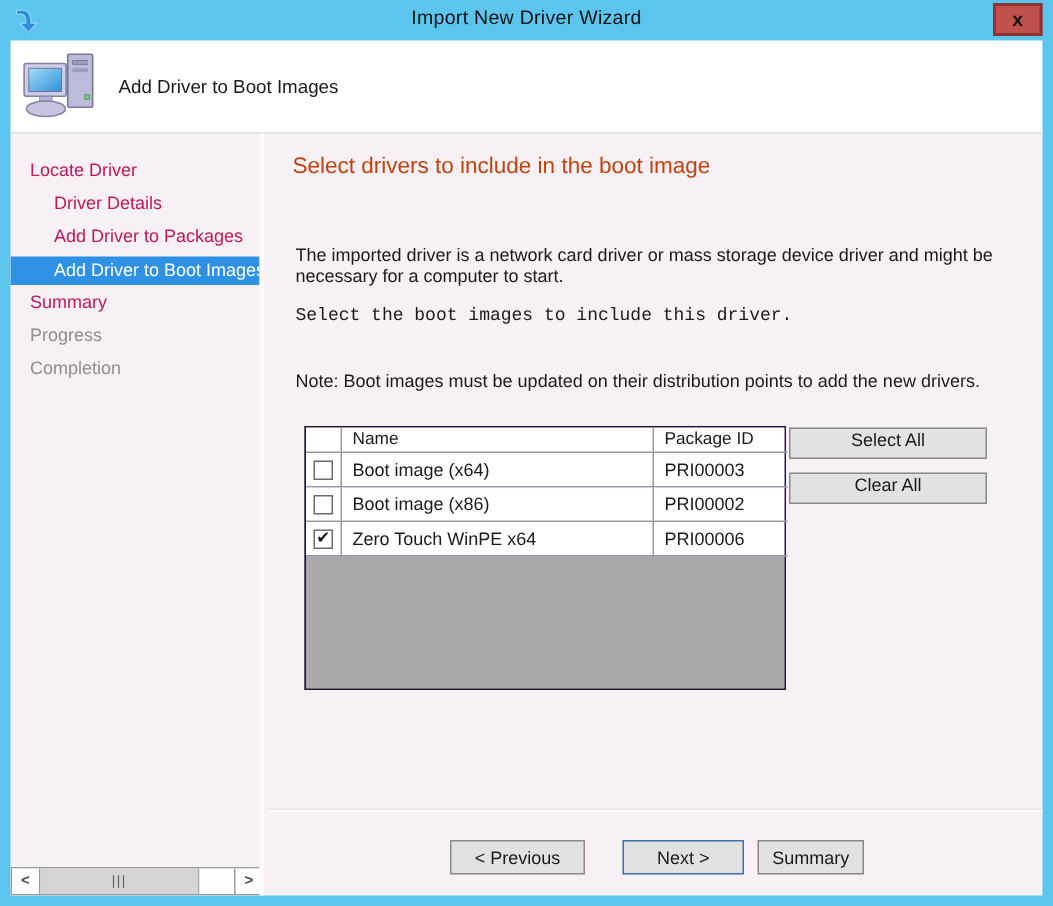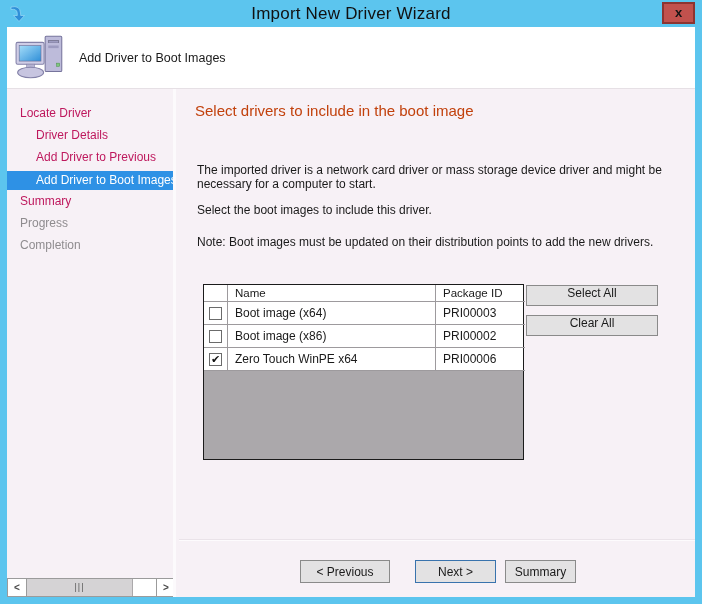--- a/index.html
+++ b/index.html
@@ -5,21 +5,21 @@
   * { margin:0; padding:0; box-sizing:border-box; }
   html,body { width:702px; height:604px; font-family:"Liberation Sans", sans-serif; }
   #window {
     position:relative; width:702px; height:604px;
     background:#5CC5EE; overflow:hidden;
   }
   
   #titlebar { position:absolute; left:0; top:0; width:702px; height:27px; background:#5CC5EE; }
   #wizard-arrow { position:absolute; left:8px; top:3px; width:20px; height:20px; }
   #title { position:absolute; left:0; top:4px; width:100%; text-align:center;
-           font-size:17px; font-weight:500; color:#111; letter-spacing:0.2px; }
+           font-size:13px; font-weight:500; color:#111; letter-spacing:0.2px; }
   #close-btn { position:absolute; right:7px; top:2px; width:33px; height:22px;
            background:#C1514D; border:2px solid #8C3431; color:#141414;
            font-size:13px; font-weight:bold; text-align:center; line-height:17px; cursor:default; }
   
   #header { position:absolute; left:7px; top:27px; width:688px; height:62px;
             background:#FFFFFF; border-bottom:1px solid #E6E0E5; }
   #header-icon { position:absolute; left:7px; top:5px; width:54px; height:54px; }
   #header-title { position:absolute; left:72px; top:24px; font-size:12.5px; color:#1A1A1A; }
   
   #body { position:absolute; left:7px; top:89px; width:688px; height:508px; background:#F7F1F6; }
@@ -42,21 +42,21 @@
   #scroll-thumb { width:106px; height:100%; background:#D5D3D5; border-right:1px solid #ABA9AB;
                   display:flex; align-items:center; justify-content:center; }
   #scroll-thumb .grip { font-size:9px; color:#5A5A5A; letter-spacing:1px; line-height:9px; }
   #scroll-track-gap { flex:1; background:#FFFFFF; }
   
   #main { position:absolute; left:172px; top:0; width:516px; height:508px; }
   #page-heading { position:absolute; left:16px; top:13px; font-size:15px; color:#c2410c; }
   #paragraphs { position:absolute; left:18px; top:74px; width:500px; font-size:12px;
                 color:#1A1A1A; line-height:14px; }
   #paragraphs p.p1 { margin-bottom:12px; }
-  #paragraphs p.p2 { margin-bottom:18px; }
+  #paragraphs p.p2 { margin-bottom:30px;font-family:Liberation Mono, monospace; }
   
   #boot-table { position:absolute; left:24px; top:195px; width:321px; height:176px;
                 background:#6d28d9; border:1px solid #1B1B1B; display:flex; flex-direction:column; }
   .t-row { display:grid; grid-template-columns:24px 208px 89px; background:#FFFFFF; }
   .t-row.t-head { height:17px; font-size:11.5px; color:#1A1A1A; }
   .t-row.t-data { height:23px; font-size:12px; color:#1A1A1A; }
   .t-cell { border-right:1px solid #9D9A9D; border-bottom:1px solid #9D9A9D;
             padding-left:7px; display:flex; align-items:center; overflow:hidden; white-space:nowrap; }
   .t-cell:last-child { border-right:none; }
   .t-cell.cb { justify-content:center; padding-left:0; }
@@ -110,21 +110,21 @@
     </svg>
     <div id="header-title">Add Driver to Boot Images</div>
   </div>
 
   <div id="body">
 
     <div id="sidebar">
       <div class="nav">
         <div class="nav-item">Locate Driver</div>
         <div class="nav-item indent">Driver Details</div>
-        <div class="nav-item indent">Add Driver to Previous</div>
+        <div class="nav-item indent">Add Driver to Packages</div>
         <div class="nav-item indent active">Add Driver to Boot Images</div>
         <div class="nav-item">Summary</div>
         <div class="nav-item disabled">Progress</div>
         <div class="nav-item disabled">Completion</div>
       </div>
       <div id="hscroll">
         <div class="scroll-btn" id="scroll-left">&lt;</div>
         <div id="scroll-thumb">
           <span class="grip">|||</span>
         </div>

